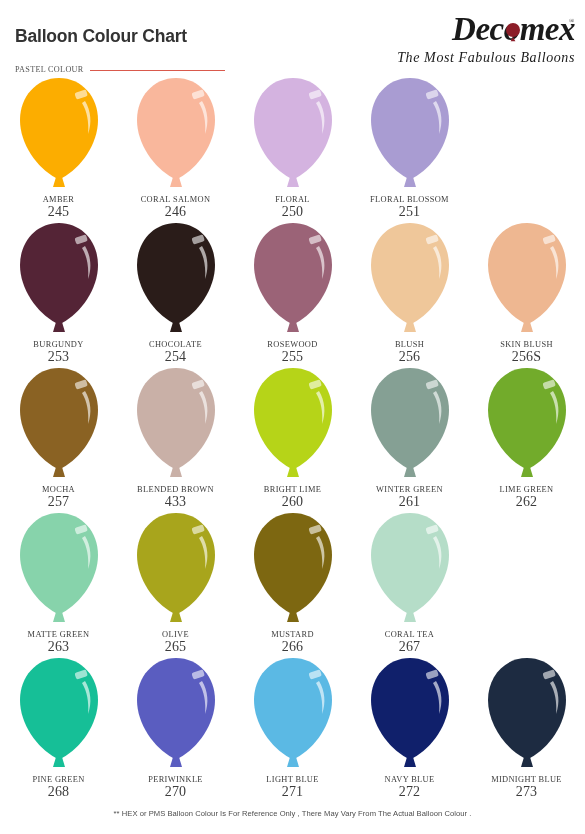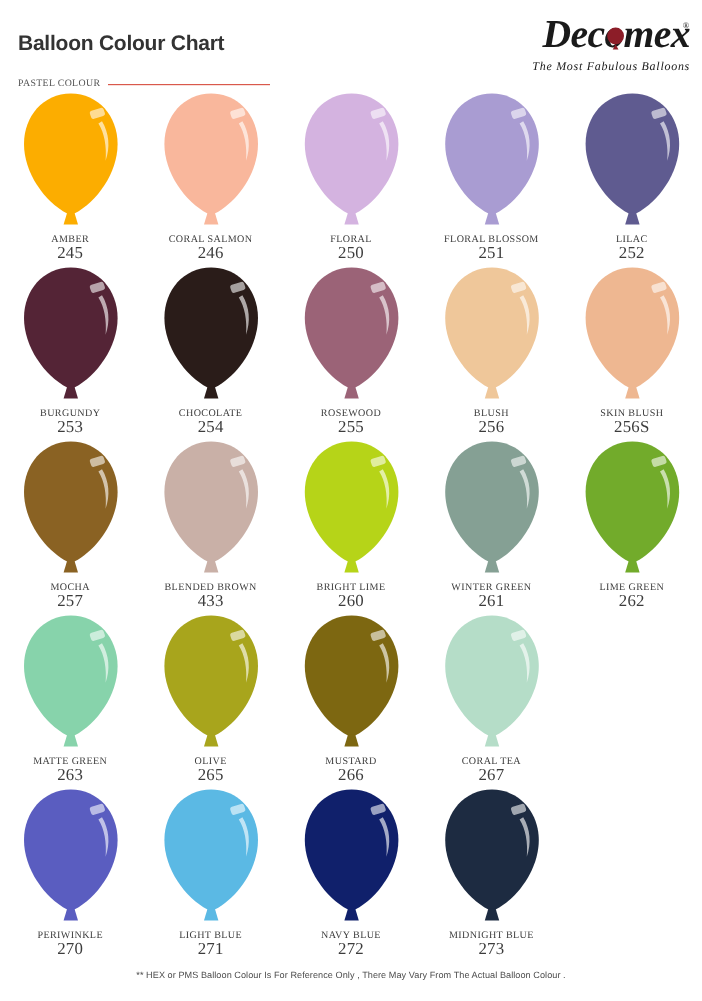--- a/index.html
+++ b/index.html
@@ -82,21 +82,21 @@
     line-height: 1.05;
     white-space: nowrap;
   }
   .logo-tag {
     position: absolute;
     left: 0; top: 38px;
     width: 180px;
     text-align: right;
     font-family: "Liberation Serif", serif;
     font-style: italic;
-    font-size: 10px;
+    font-size: 14px;
     color: #1a1a1a;
     letter-spacing: 0.6px;
     white-space: nowrap;
   }
 
   
   .grid {
     position: absolute;
     left: 0;
     top: 72px;
@@ -235,34 +235,20 @@
           <path d="M43 103 L49 103 L52 113 L40 113 Z" fill="#a99cd2"></path>
           <rect x="62" y="17" width="12" height="7" rx="2" transform="rotate(-18 68 20)" fill="#ffffff" opacity="0.58"></rect>
           <path d="M72 27 C 78 37 79 49 75 60 C 76 48 74 37 69 29 Z" fill="#ffffff" opacity="0.62"></path>
         </svg>
       </div>
       <div class="labels">
         <div class="label-name">FLORAL BLOSSOM</div>
         <div class="label-code">251</div>
       </div>
     </div>
-    <div class="cell">
-      <div class="balloon-wrap">
-        <svg viewBox="0 0 92 120">
-          <path d="M46 4 C 69 4 85 23 85 46 C 85 70 68 94 49 104 L43 104 C24 94 7 70 7 46 C 7 23 23 4 46 4 Z" fill="#5f5b90"></path>
-          <path d="M43 103 L49 103 L52 113 L40 113 Z" fill="#5f5b90"></path>
-          <rect x="62" y="17" width="12" height="7" rx="2" transform="rotate(-18 68 20)" fill="#ffffff" opacity="0.58"></rect>
-          <path d="M72 27 C 78 37 79 49 75 60 C 76 48 74 37 69 29 Z" fill="#ffffff" opacity="0.62"></path>
-        </svg>
-      </div>
-      <div class="labels">
-        <div class="label-name">LILAC</div>
-        <div class="label-code">252</div>
-      </div>
-    </div>
   </div>
 
   <div class="row r2">
     <div class="cell">
       <div class="balloon-wrap">
         <svg viewBox="0 0 92 120">
           <path d="M46 4 C 69 4 85 23 85 46 C 85 70 68 94 49 104 L43 104 C24 94 7 70 7 46 C 7 23 23 4 46 4 Z" fill="#542436"></path>
           <path d="M43 103 L49 103 L52 113 L40 113 Z" fill="#542436"></path>
           <rect x="62" y="17" width="12" height="7" rx="2" transform="rotate(-18 68 20)" fill="#ffffff" opacity="0.58"></rect>
           <path d="M72 27 C 78 37 79 49 75 60 C 76 48 74 37 69 29 Z" fill="#ffffff" opacity="0.62"></path>
@@ -457,20 +443,34 @@
         </svg>
       </div>
       <div class="labels">
         <div class="label-name">CORAL TEA</div>
         <div class="label-code">267</div>
       </div>
     </div>
   </div>
 
   <div class="row r5">
+    <div class="cell">
+      <div class="balloon-wrap">
+        <svg viewBox="0 0 92 120">
+          <path d="M46 4 C 69 4 85 23 85 46 C 85 70 68 94 49 104 L43 104 C24 94 7 70 7 46 C 7 23 23 4 46 4 Z" fill="#16bf97"></path>
+          <path d="M43 103 L49 103 L52 113 L40 113 Z" fill="#16bf97"></path>
+          <rect x="62" y="17" width="12" height="7" rx="2" transform="rotate(-18 68 20)" fill="#ffffff" opacity="0.58"></rect>
+          <path d="M72 27 C 78 37 79 49 75 60 C 76 48 74 37 69 29 Z" fill="#ffffff" opacity="0.62"></path>
+        </svg>
+      </div>
+      <div class="labels">
+        <div class="label-name">PINE GREEN</div>
+        <div class="label-code">268</div>
+      </div>
+    </div>
     <div class="cell">
       <div class="balloon-wrap">
         <svg viewBox="0 0 92 120">
           <path d="M46 4 C 69 4 85 23 85 46 C 85 70 68 94 49 104 L43 104 C24 94 7 70 7 46 C 7 23 23 4 46 4 Z" fill="#5a5dc0"></path>
           <path d="M43 103 L49 103 L52 113 L40 113 Z" fill="#5a5dc0"></path>
           <rect x="62" y="17" width="12" height="7" rx="2" transform="rotate(-18 68 20)" fill="#ffffff" opacity="0.58"></rect>
           <path d="M72 27 C 78 37 79 49 75 60 C 76 48 74 37 69 29 Z" fill="#ffffff" opacity="0.62"></path>
         </svg>
       </div>
       <div class="labels">

